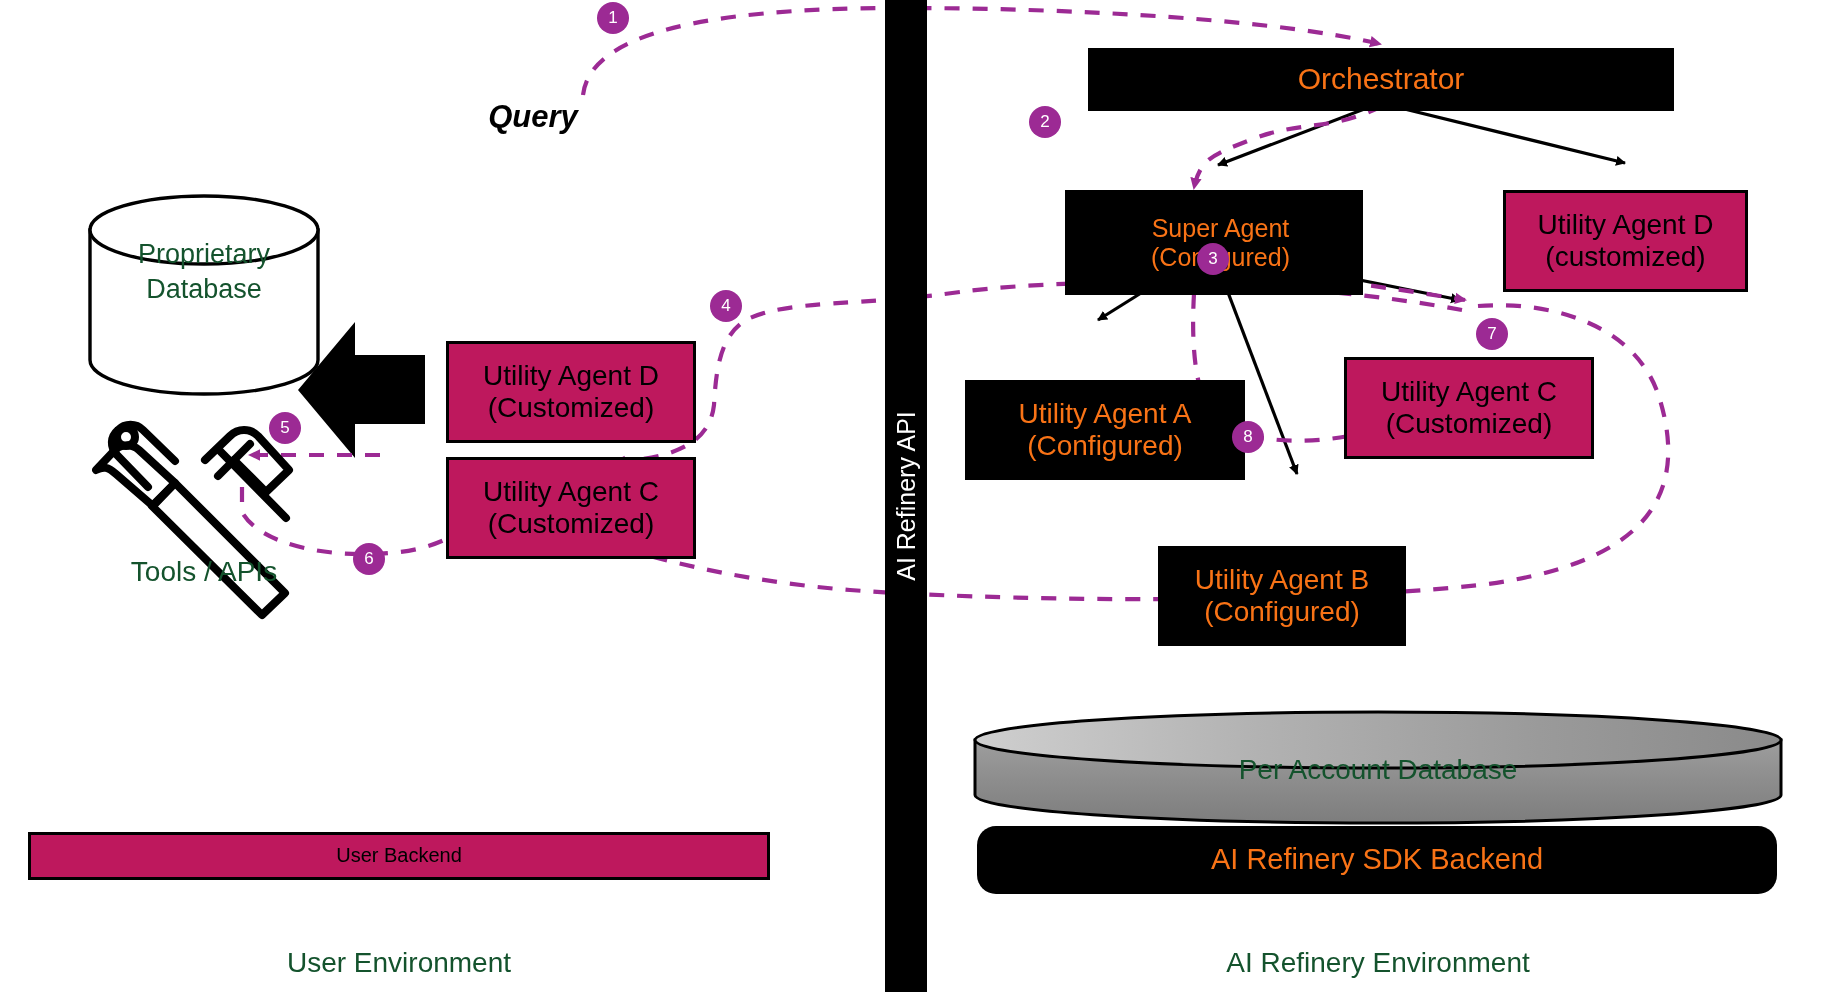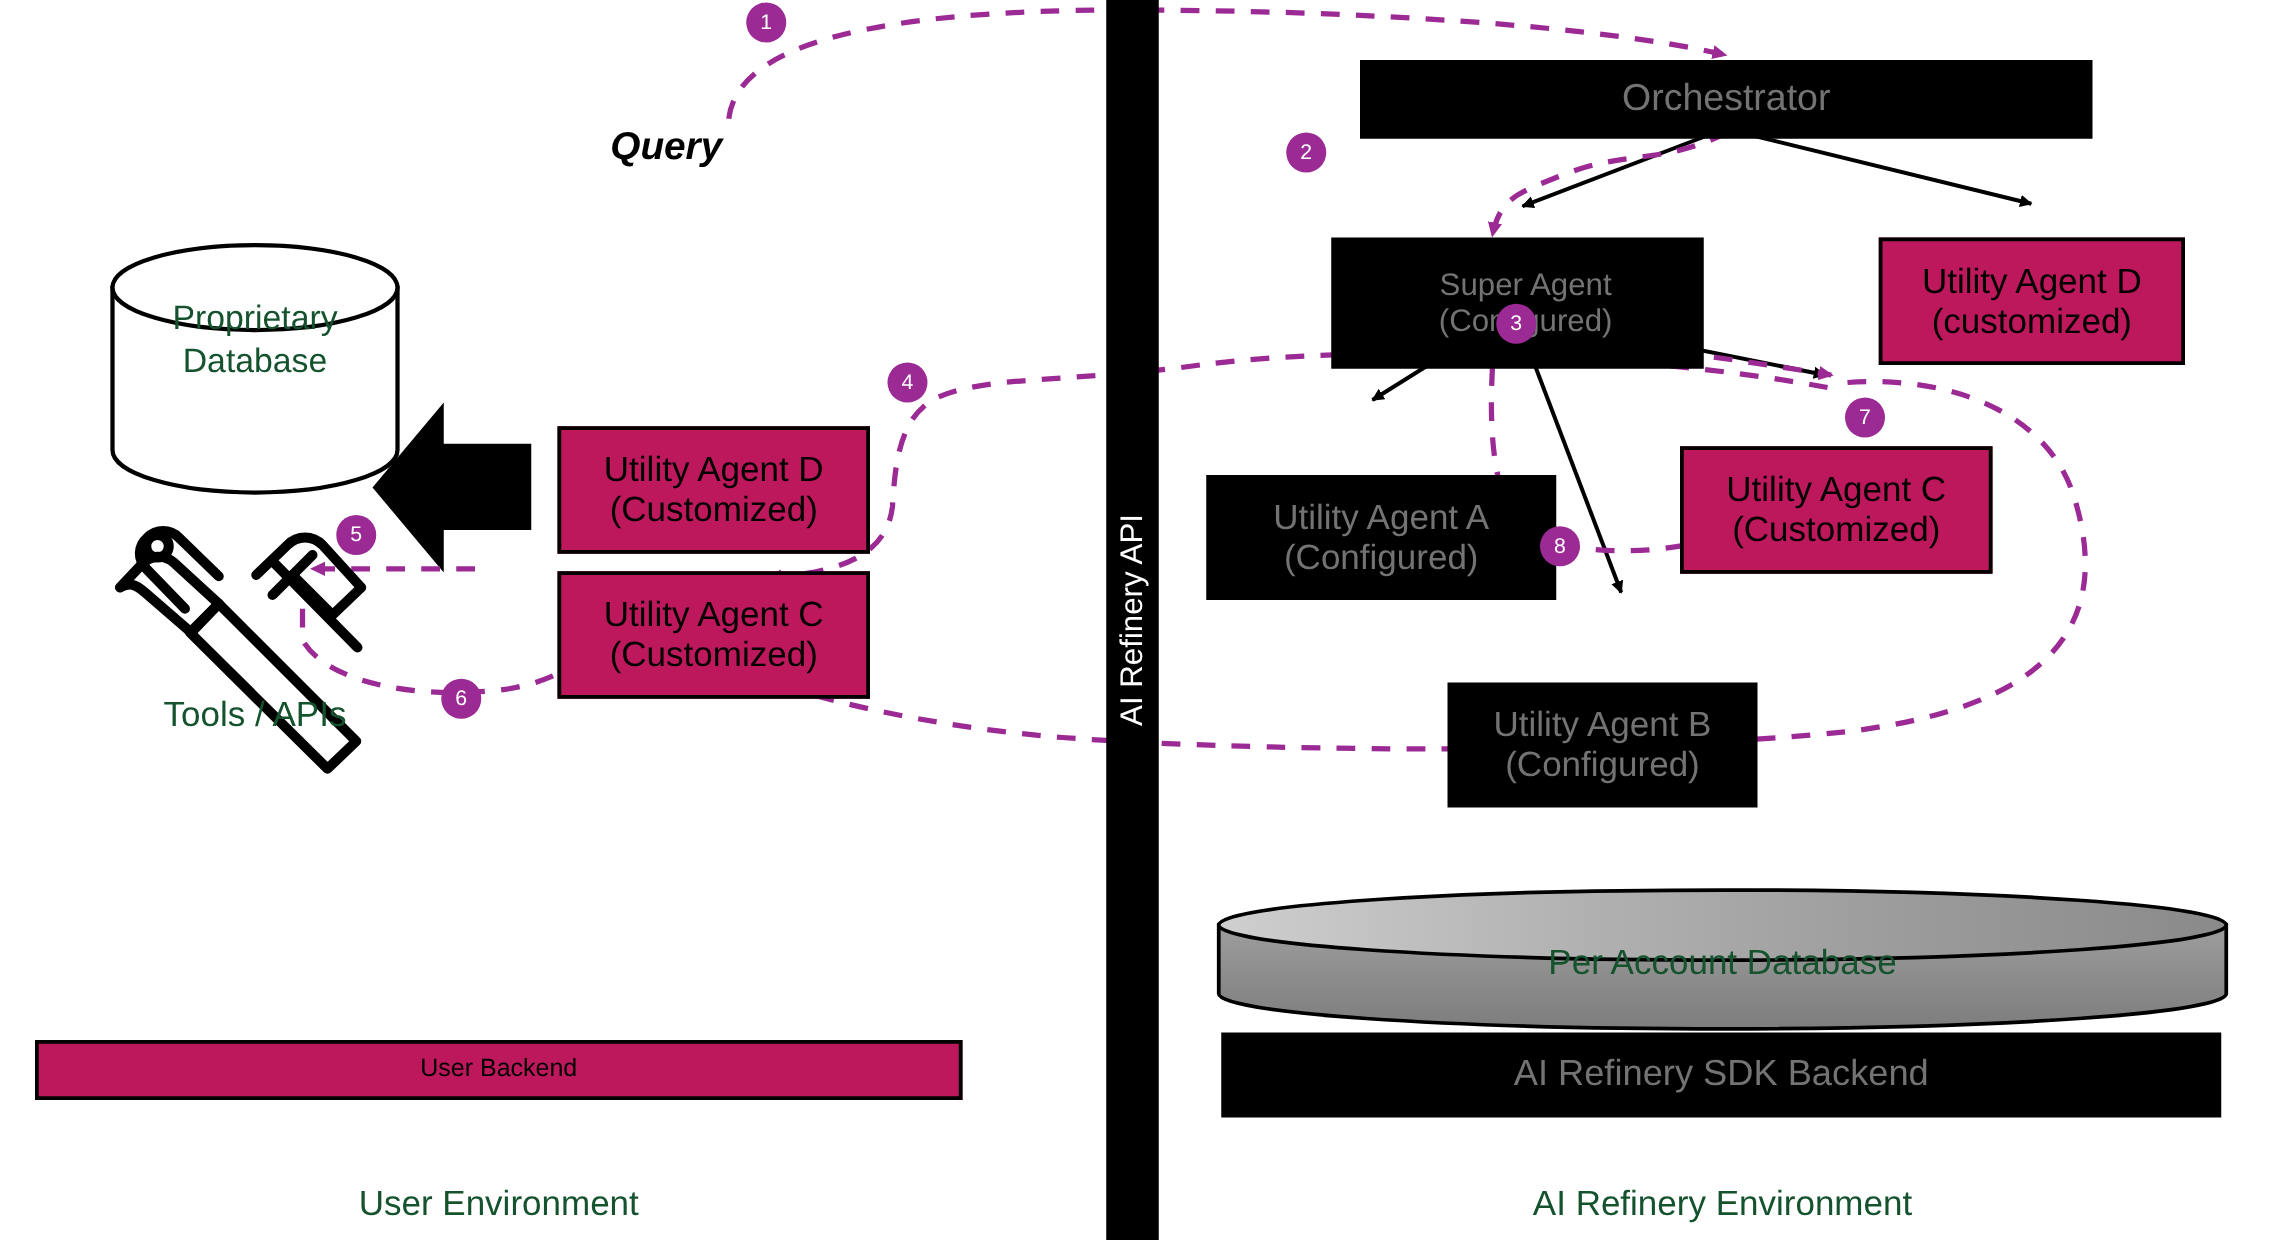--- a/index.html
+++ b/index.html
@@ -29,21 +29,21 @@
     box-sizing: border-box;
     display: flex;
     align-items: center;
     justify-content: center;
     text-align: center;
     line-height: 1.16;
     white-space: pre-line;
   }
   .node.filled {
     background: #000000;
-    color: #737373;
+    color: #f97316;
   }
   .node.outline {
     background: #be185d;
     color: #000000;
     border: 3px solid #000000;
   }
   .plain-label {
     position: absolute;
     color: #14532d;
     text-align: center;
@@ -196,21 +196,21 @@
 (Configured)</div>
 
   <div class="node outline" style="left:1344px; top:357px; width:250px; height:102px; font-size:28px;">Utility Agent C
 (Customized)</div>
 
   <div class="node filled" style="left:1158px; top:546px; width:248px; height:100px; font-size:28px;">Utility Agent B
 (Configured)</div>
 
   <div class="plain-label" style="left:1378px; top:770px; transform:translate(-50%,-50%); font-size:28px;">Per Account Database</div>
 
-  <div class="node filled" style="left:977px; top:826px; width:800px; height:68px; font-size:29px;">AI Refinery SDK Backend</div>
+  <div class="node filled" style="left:977px; top:826px; width:800px; height:68px; font-size:29px;border-radius:19px;">AI Refinery SDK Backend</div>
 
   <div class="plain-label" style="left:1378px; top:963px; transform:translate(-50%,-50%); font-size:28px;">AI Refinery Environment</div>
 
   <div id="badges">
       <div class="badge" style="left: 597px; top: 2px; background: rgb(156, 42, 148);">1</div>
       <div class="badge" style="left: 1029px; top: 106px; background: rgb(156, 42, 148);">2</div>
       <div class="badge" style="left: 1197px; top: 243px; background: rgb(156, 42, 148);">3</div>
       <div class="badge" style="left: 710px; top: 290px; background: rgb(156, 42, 148);">4</div>
       <div class="badge" style="left: 269px; top: 412px; background: rgb(156, 42, 148);">5</div>
       <div class="badge" style="left: 353px; top: 543px; background: rgb(156, 42, 148);">6</div>

